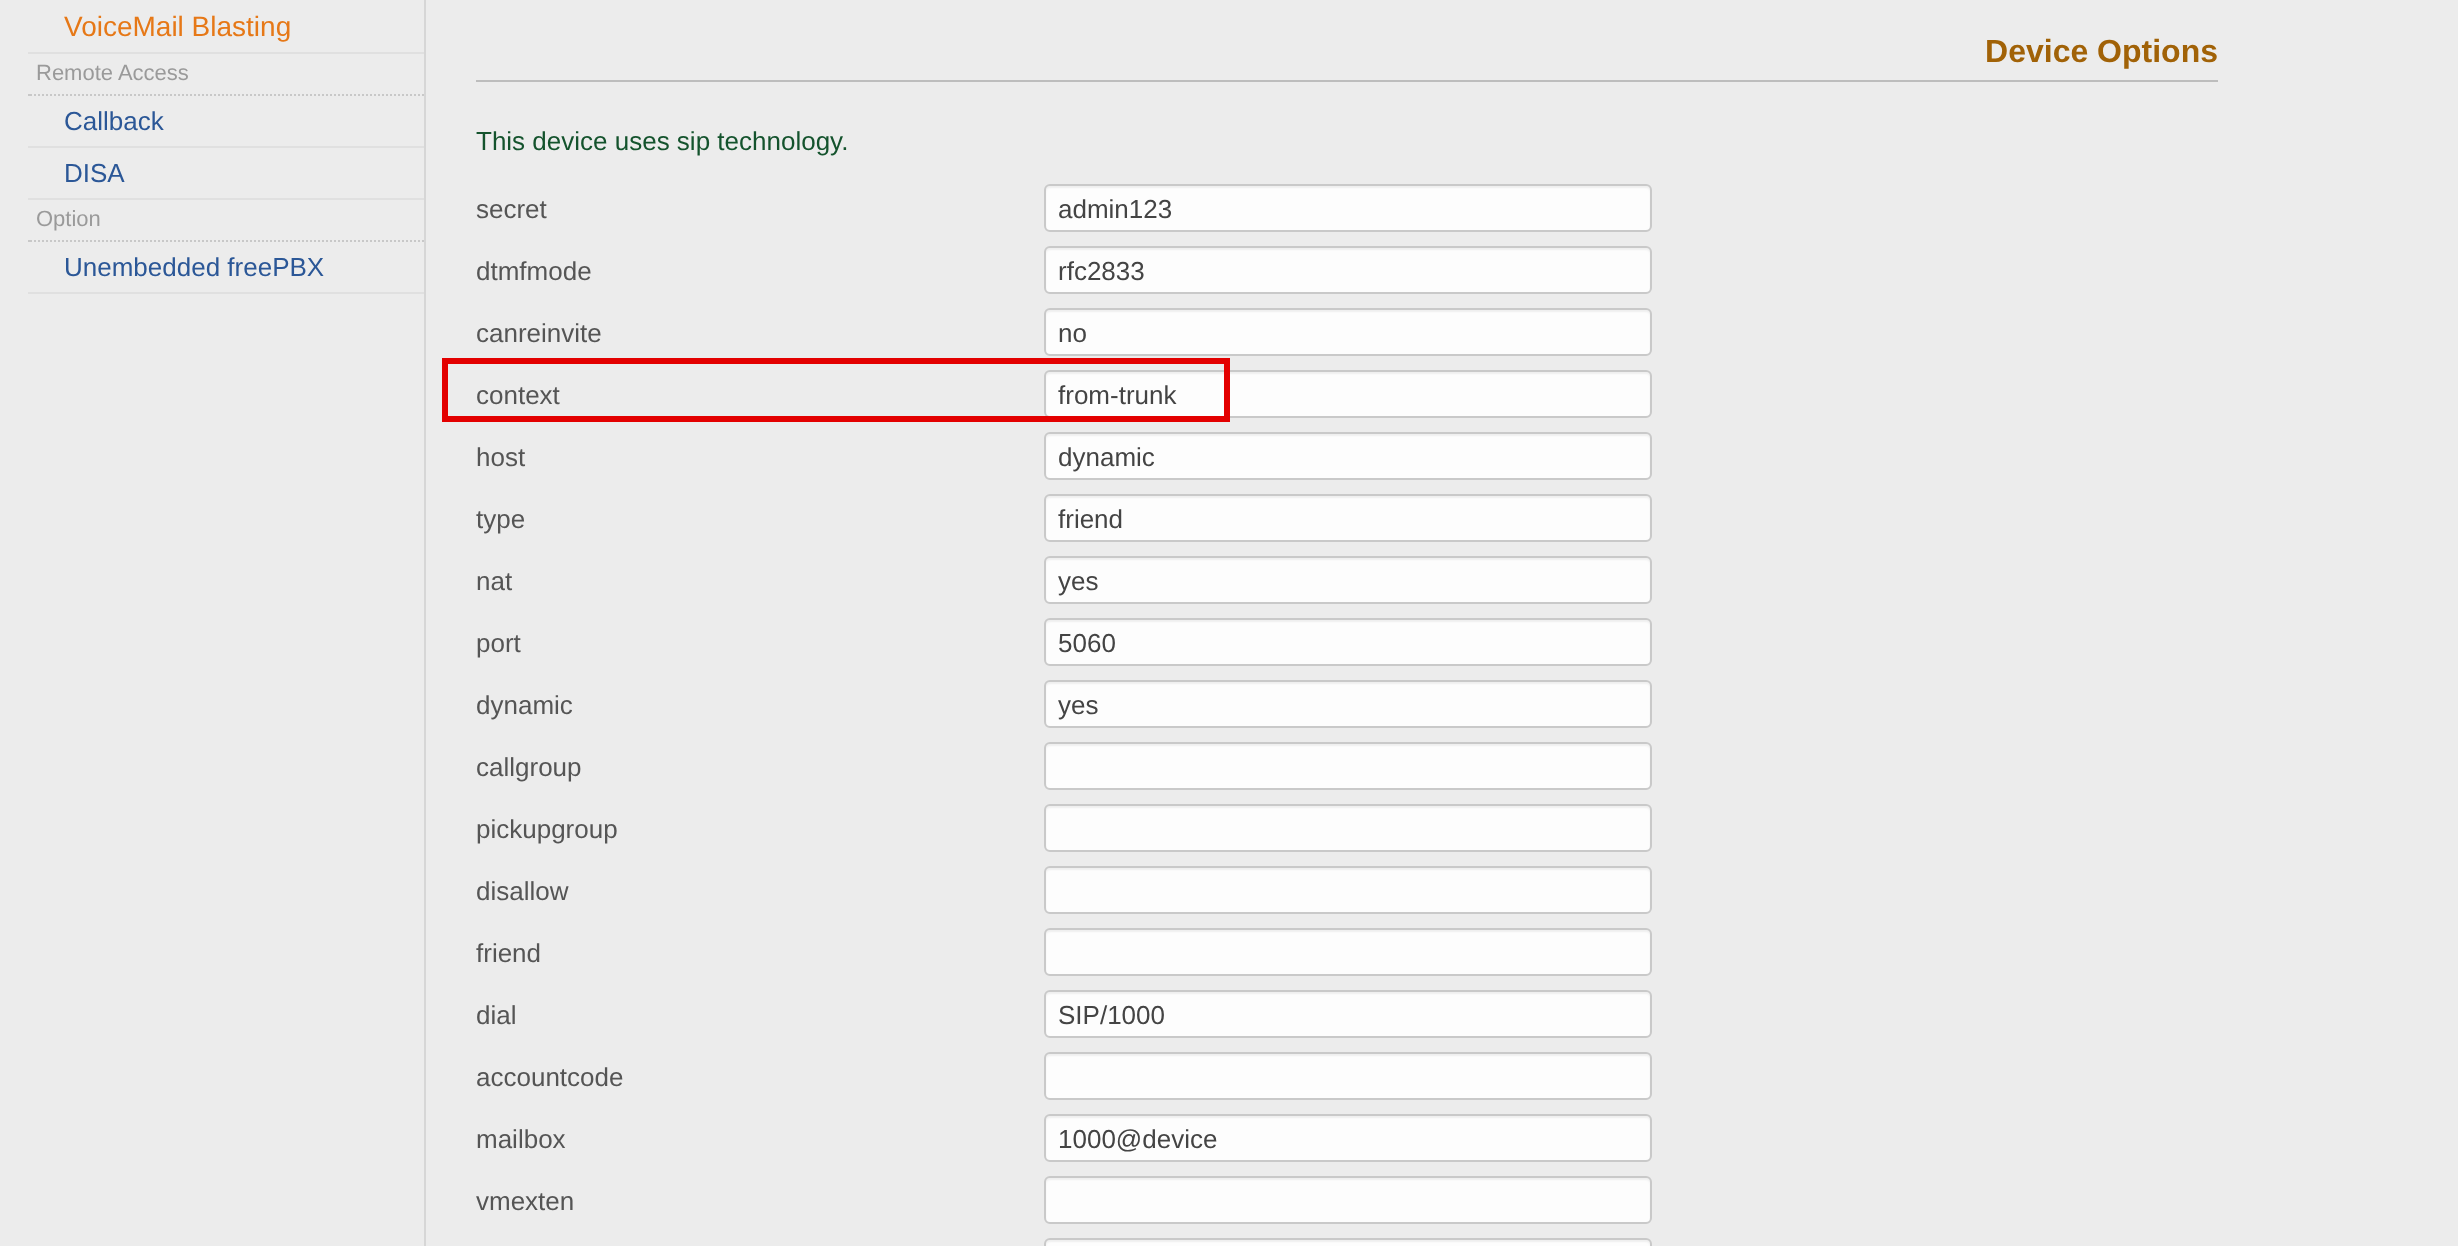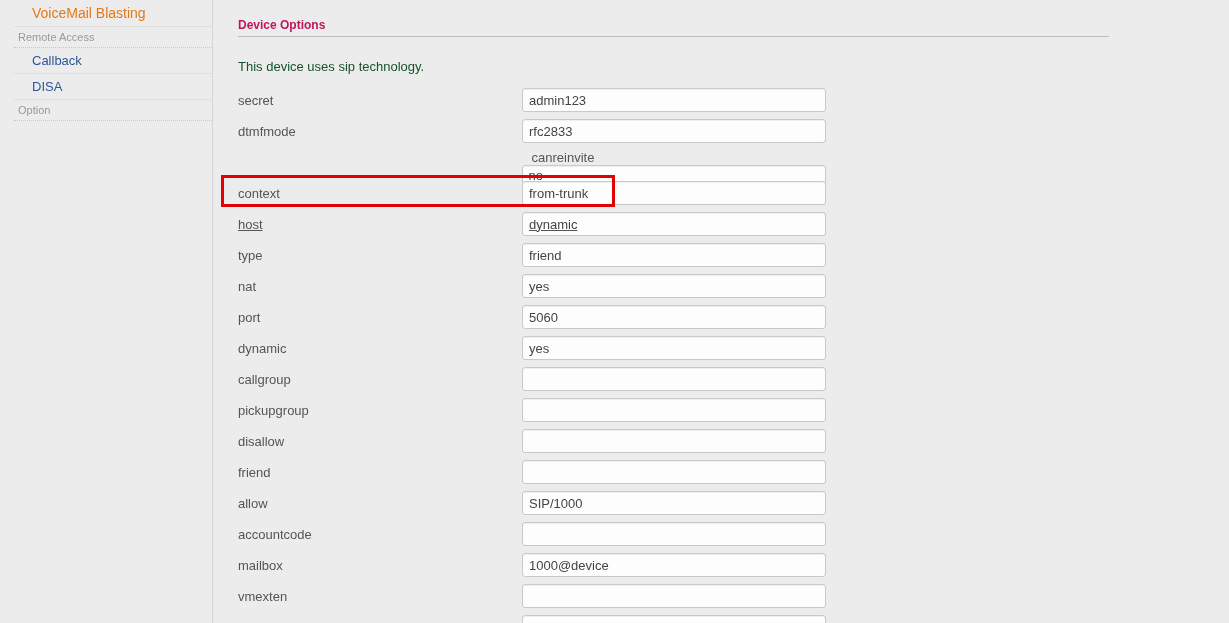--- a/index.html
+++ b/index.html
@@ -47,25 +47,26 @@
     color: #2b5797;
   }
   .nav-header {
     color: #9a9a9a;
     font-size: 11px;
     padding: 4px 0 4px 4px;
     border-bottom: 1px dotted #c8c8c8;
   }
   .section-title {
     font-weight: 600;
-    font-size: 12px;
-    color: #be185d;
+    font-size: 16px;
+    color: #a16207;
     border-bottom: 1px solid #bdbdbd;
     padding-bottom: 4px;
     margin-bottom: 22px;
+    text-align: right;
   }
   .sip-note {
     color: #14532d;
     margin-bottom: 14px;
   }
   .row {
     display: flex;
     align-items: center;
     margin-bottom: 7px;
     height: 24px;
@@ -96,46 +97,47 @@
 </head>
 <body>
 
 <div class="page">
   <div class="sidebar">
     <div class="nav-item active">VoiceMail Blasting</div>
     <div class="nav-header">Remote Access</div>
     <div class="nav-item link">Callback</div>
     <div class="nav-item link">DISA</div>
     <div class="nav-header">Option</div>
+    <div class="nav-item link">Unembedded freePBX</div>
   </div>
 
   <div class="vline"></div>
 
   <div class="content">
     <div class="section-title">Device Options</div>
     <div class="sip-note">This device uses sip technology.</div>
     <div id="rows">
         <div class="row" style="position: relative;">
           <div class="lbl">secret</div>
           <input type="text" value="admin123" style="">
         </div>
         <div class="row" style="position: relative;">
           <div class="lbl">dtmfmode</div>
           <input type="text" value="rfc2833" style="">
         </div>
-        <div class="row" style="position: relative; flex-direction: column;">
+        <div class="row" style="position: relative;">
           <div class="lbl">canreinvite</div>
           <input type="text" value="no" style="">
         </div>
         <div class="row" style="position: relative;">
           <div class="lbl">context</div>
           <input type="text" value="from-trunk" style="">
           <div class="highlight-box" style="left: -17px; top: -6px; width: 388px; height: 26px;"></div>
         </div>
-        <div class="row" style="position: relative; text-decoration: underline;">
+        <div class="row" style="position: relative;">
           <div class="lbl">host</div>
           <input type="text" value="dynamic" style="">
         </div>
         <div class="row" style="position: relative;">
           <div class="lbl">type</div>
           <input type="text" value="friend" style="">
         </div>
         <div class="row" style="position: relative;">
           <div class="lbl">nat</div>
           <input type="text" value="yes" style="">
@@ -158,21 +160,21 @@
         </div>
         <div class="row" style="position: relative;">
           <div class="lbl">disallow</div>
           <input type="text" value="" style="">
         </div>
         <div class="row" style="position: relative;">
           <div class="lbl">friend</div>
           <input type="text" value="" style="">
         </div>
         <div class="row" style="position: relative;">
-          <div class="lbl">allow</div>
+          <div class="lbl">dial</div>
           <input type="text" value="SIP/1000" style="">
         </div>
         <div class="row" style="position: relative;">
           <div class="lbl">accountcode</div>
           <input type="text" value="" style="">
         </div>
         <div class="row" style="position: relative;">
           <div class="lbl">mailbox</div>
           <input type="text" value="1000@device" style="">
         </div>

